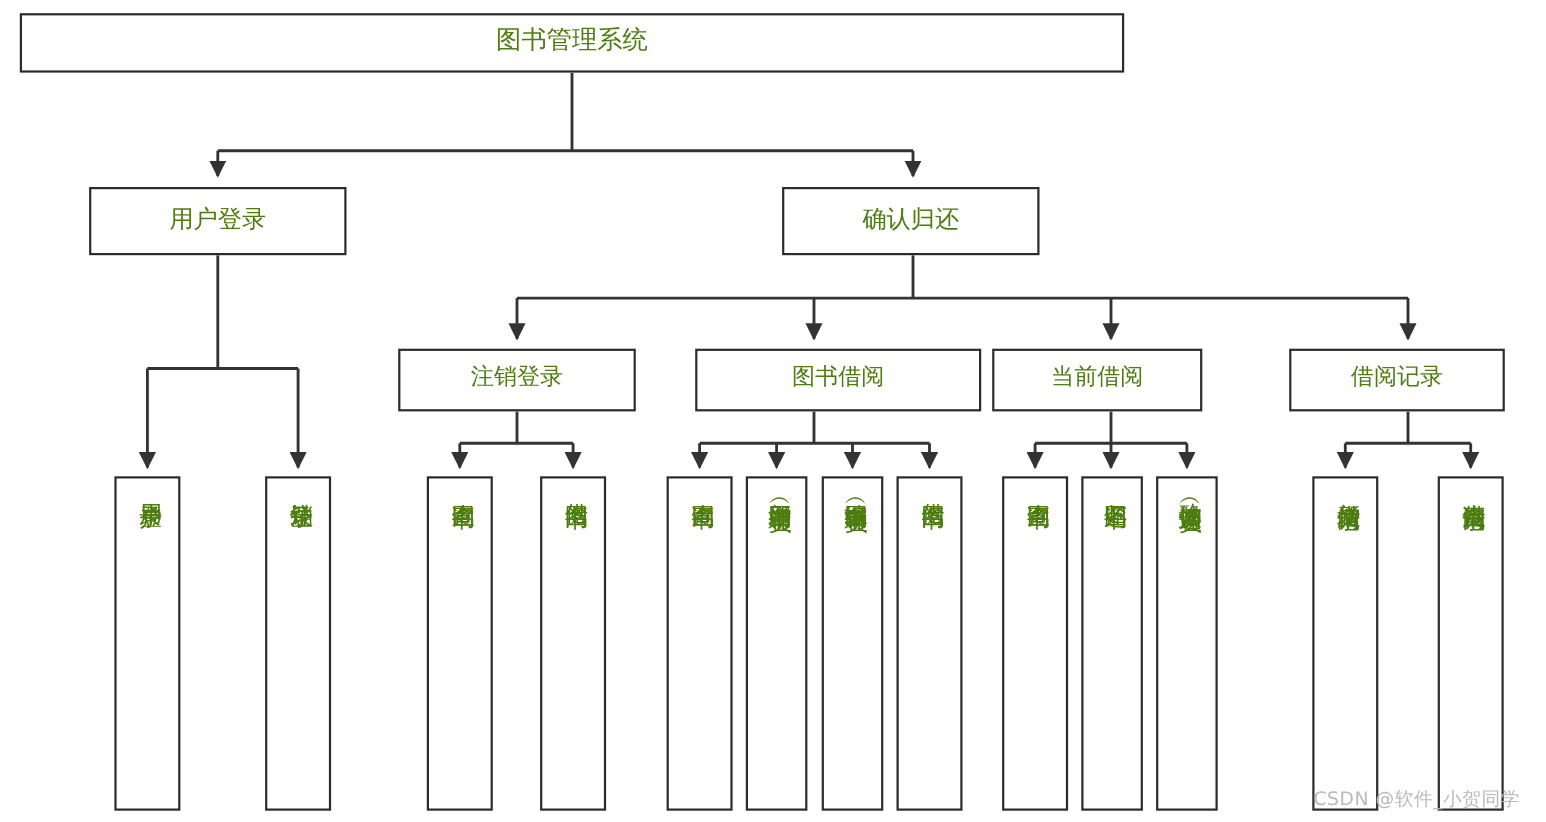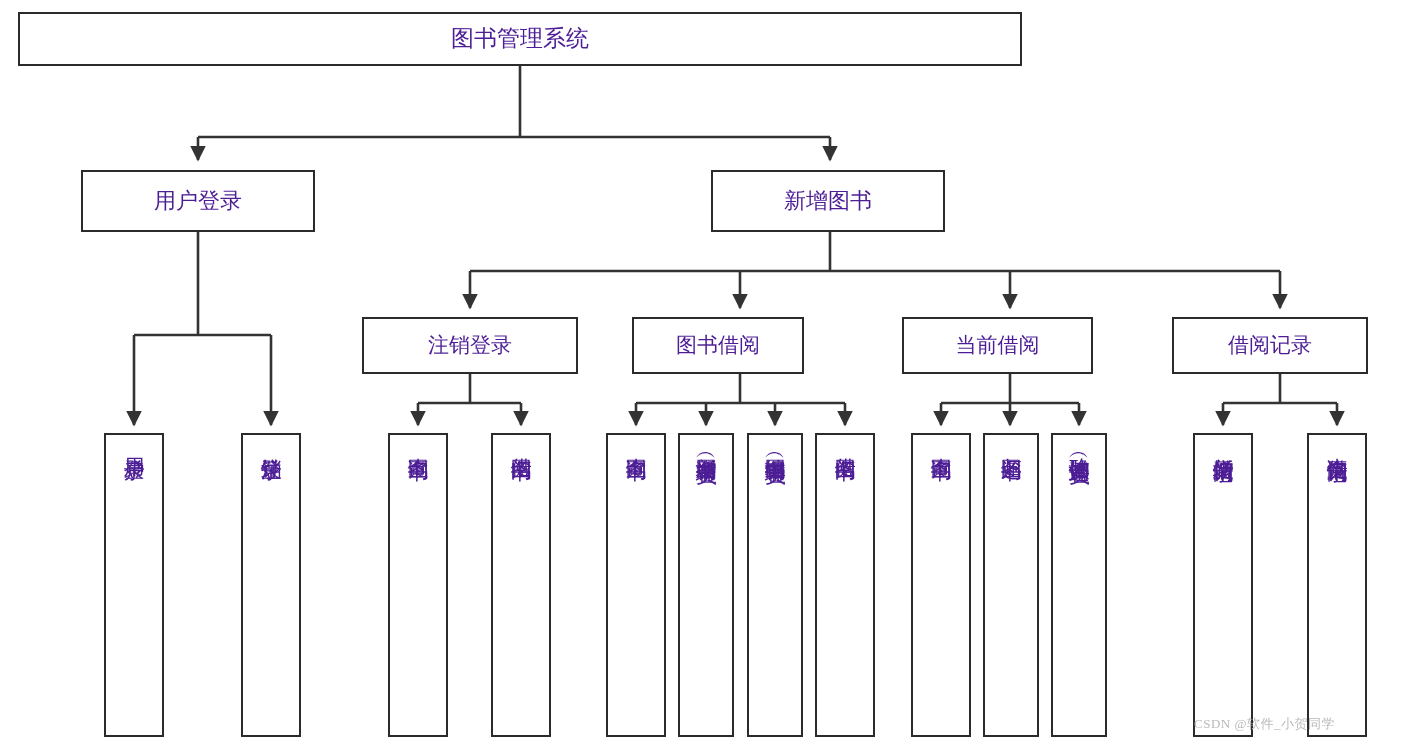--- a/index.html
+++ b/index.html
@@ -27,22 +27,23 @@
     pointer-events: none;
   }
   .node {
     position: absolute;
     box-sizing: border-box;
     background: #ffffff;
     border: 2px solid #2b2b2b;
     display: flex;
     align-items: center;
     justify-content: center;
-    color: #4c1d95;
+    color: #4d7c0f;
     z-index: 2;
+    font-family: Liberation Mono, monospace;
   }
   .node .lbl {
     display: block;
     text-align: center;
     line-height: 1.18;
     white-space: nowrap;
   }
   .node.root .lbl { font-size: 23px; }
   .node.l2 .lbl   { font-size: 22px; }
   .node.l3 .lbl   { font-size: 21px; }
@@ -58,26 +59,25 @@
     -webkit-writing-mode: vertical-rl;
     font-size: 21px;
     line-height: 1.06;
     letter-spacing: 1px;
     white-space: nowrap;
     height: auto;
     max-height: 292px;
   }
   .watermark {
     position: absolute;
-    font-size: 13px;
+    font-size: 17px;
     color: #b9b9b9;
     white-space: nowrap;
     z-index: 3;
     letter-spacing: 0.5px;
-    font-family: Liberation Serif, serif;
   }
 </style>
 </head>
 <body>
 
 <div id="stage">
 
   <svg id="wires" viewBox="0 0 1405 747" xmlns="http://www.w3.org/2000/svg">
     <defs>
       <marker id="arrow" viewBox="0 0 10 10" refX="9" refY="5" markerWidth="6" markerHeight="6" orient="auto-start-reverse">
@@ -129,27 +129,27 @@
   </svg>
 
   <div class="node root" style="left:18px; top:12px; width:1004px; height:54px;">
     <span class="lbl">图书管理系统</span>
   </div>
 
   <div class="node l2" style="left:81px; top:170px; width:234px; height:62px;">
     <span class="lbl">用户登录</span>
   </div>
   <div class="node l2" style="left:711px; top:170px; width:234px; height:62px;">
-    <span class="lbl">新增图书</span>
+    <span class="lbl">确认归还</span>
   </div>
 
   <div class="node l3" style="left:362px; top:317px; width:216px; height:57px;">
     <span class="lbl">注销登录</span>
   </div>
-  <div class="node l3" style="left:632px; top:317px; width:172px; height:57px;">
+  <div class="node l3" style="left:632px; top:317px; width:260px; height:57px;">
     <span class="lbl">图书借阅</span>
   </div>
   <div class="node l3" style="left:902px; top:317px; width:191px; height:57px;">
     <span class="lbl">当前借阅</span>
   </div>
   <div class="node l3" style="left:1172px; top:317px; width:196px; height:57px;">
     <span class="lbl">借阅记录</span>
   </div>
 
   <div class="node leaf" style="left:104px; top:433px; width:60px; height:304px;">

